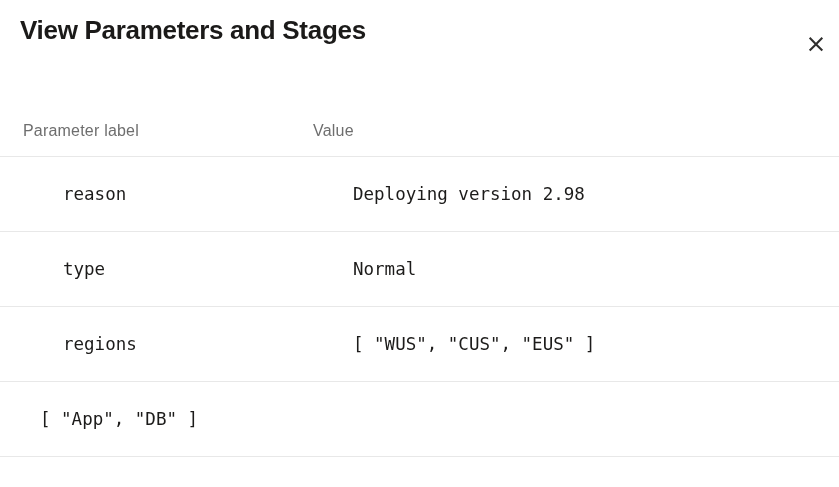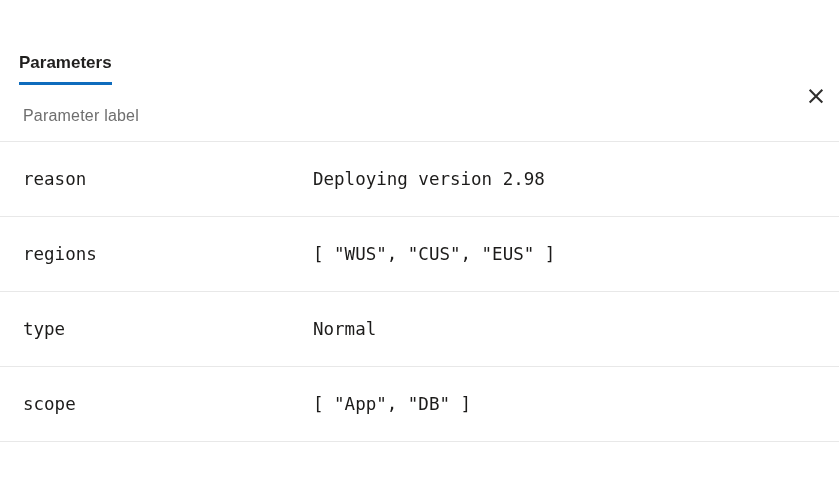--- a/index.html
+++ b/index.html
@@ -42,63 +42,65 @@
   }
   .tab.active{
     font-weight:700;border-bottom-color:var(--accent);
   }
   .table{width:100%;}
   .row{
     display:flex;align-items:center;width:100%;
     border-bottom:1px solid var(--divider);
   }
   .header-row{height:57px;padding-top:6px;}
-  .data-row{height:75px;}
+  .data-row{height:75px;padding-left:40px;}
   .cell{display:flex;align-items:center;}
   .label-cell{width:313px;padding-left:23px;flex-shrink:0;}
   .value-cell{flex:1;padding-right:10px;overflow:hidden;white-space:nowrap;}
   .col-header{
     font-size:16px;letter-spacing:0.2px;color:var(--muted);font-weight:400;
   }
   .mono{
     font-family:"DejaVu Sans Mono","Liberation Mono",monospace;
     font-size:17.5px;color:#1c1b1a;
   }
 </style>
 </head>
 <body>
 
 <div class="dialog">
 
+  <div class="dialog-header">
+    <h1 class="dialog-title">View Parameters and Stages</h1>
+  </div>
 
   <button class="close-btn">
     <span>×</span>
   </button>
 
   <div class="tab-strip" id="tabs">
-      <div class="tab active">Parameters</div>
     </div>
 
   <div class="table">
     <div class="row header-row">
       <div class="cell label-cell col-header">Parameter label</div>
+      <div class="cell value-cell col-header">Value</div>
     </div>
     <div id="rows">
         <div class="row data-row">
           <div class="cell label-cell mono">reason</div>
           <div class="cell value-cell mono">Deploying version 2.98</div>
         </div>
         <div class="row data-row">
+          <div class="cell label-cell mono">type</div>
+          <div class="cell value-cell mono">Normal</div>
+        </div>
+        <div class="row data-row">
           <div class="cell label-cell mono">regions</div>
           <div class="cell value-cell mono">[ "WUS", "CUS", "EUS" ]</div>
         </div>
         <div class="row data-row">
-          <div class="cell label-cell mono">type</div>
-          <div class="cell value-cell mono">Normal</div>
-        </div>
-        <div class="row data-row">
-          <div class="cell label-cell mono">scope</div>
           <div class="cell value-cell mono">[ "App", "DB" ]</div>
         </div>
       </div>
   </div>
 
 </div>
 
 </body></html>

